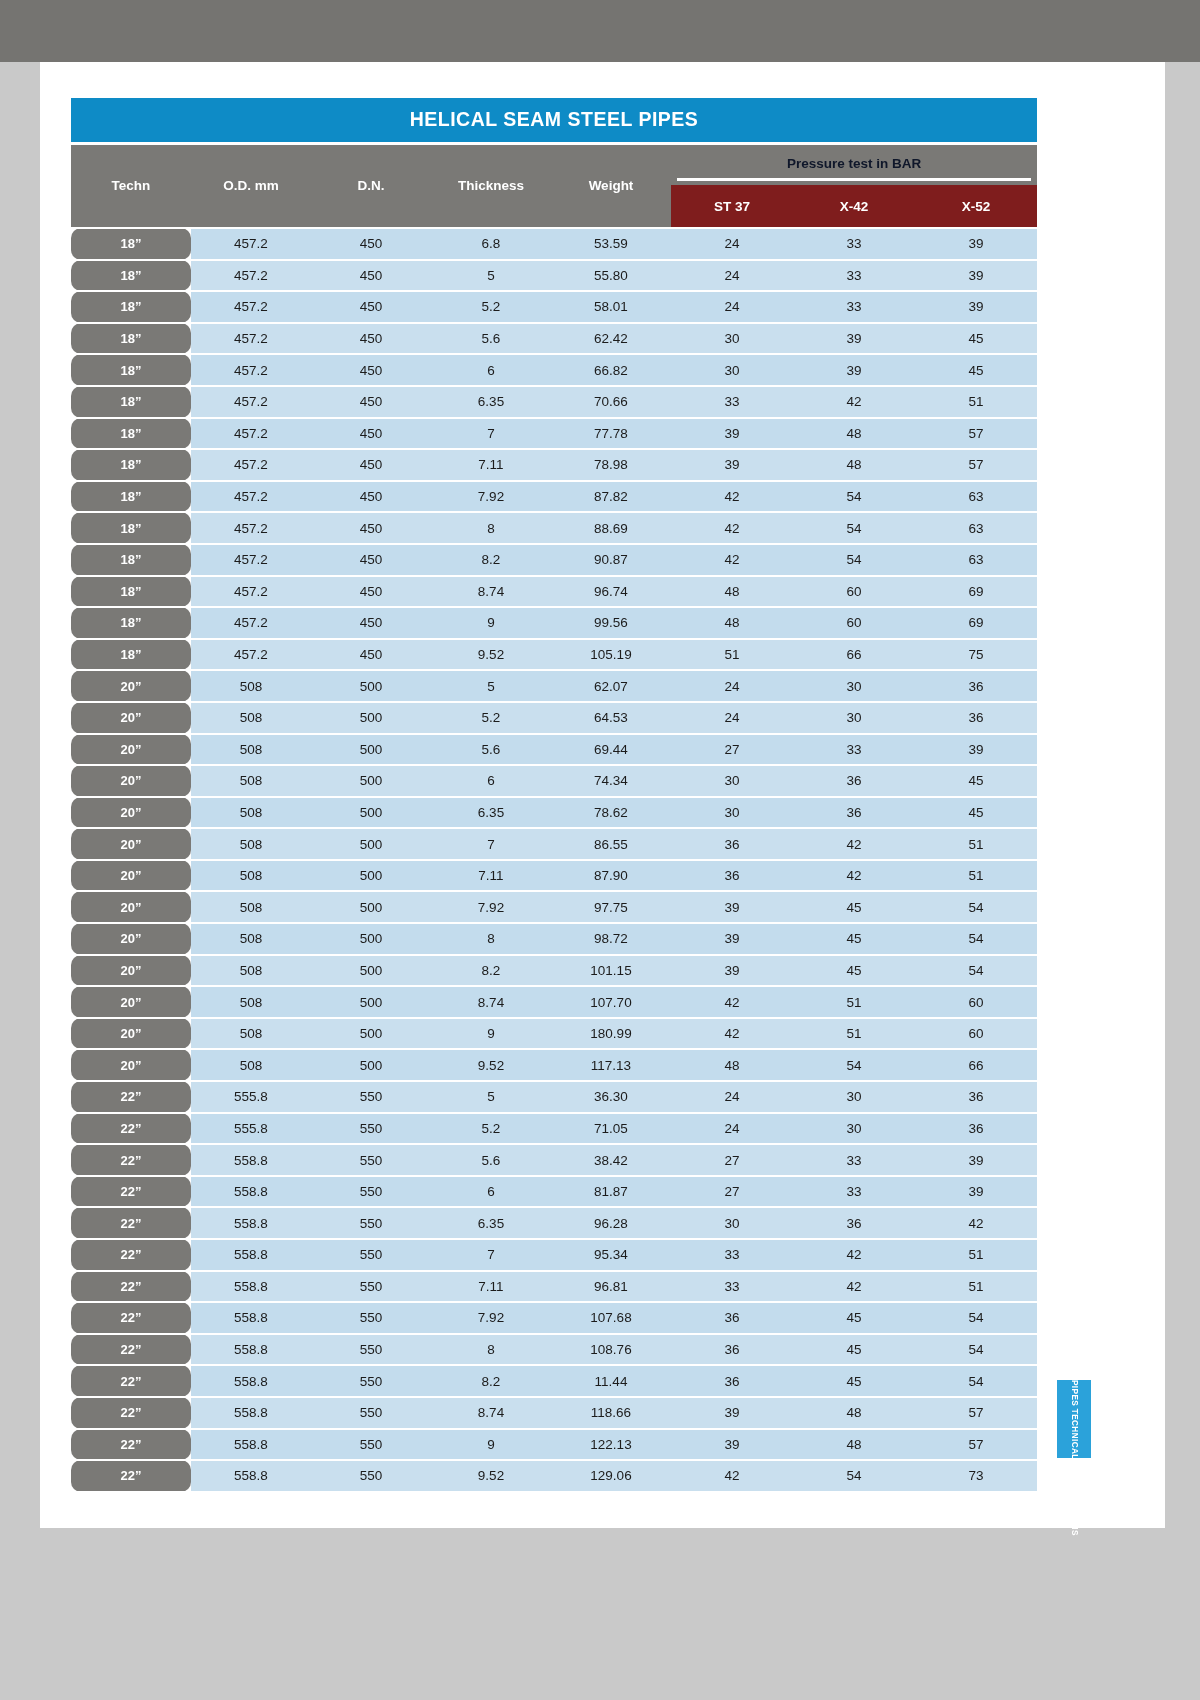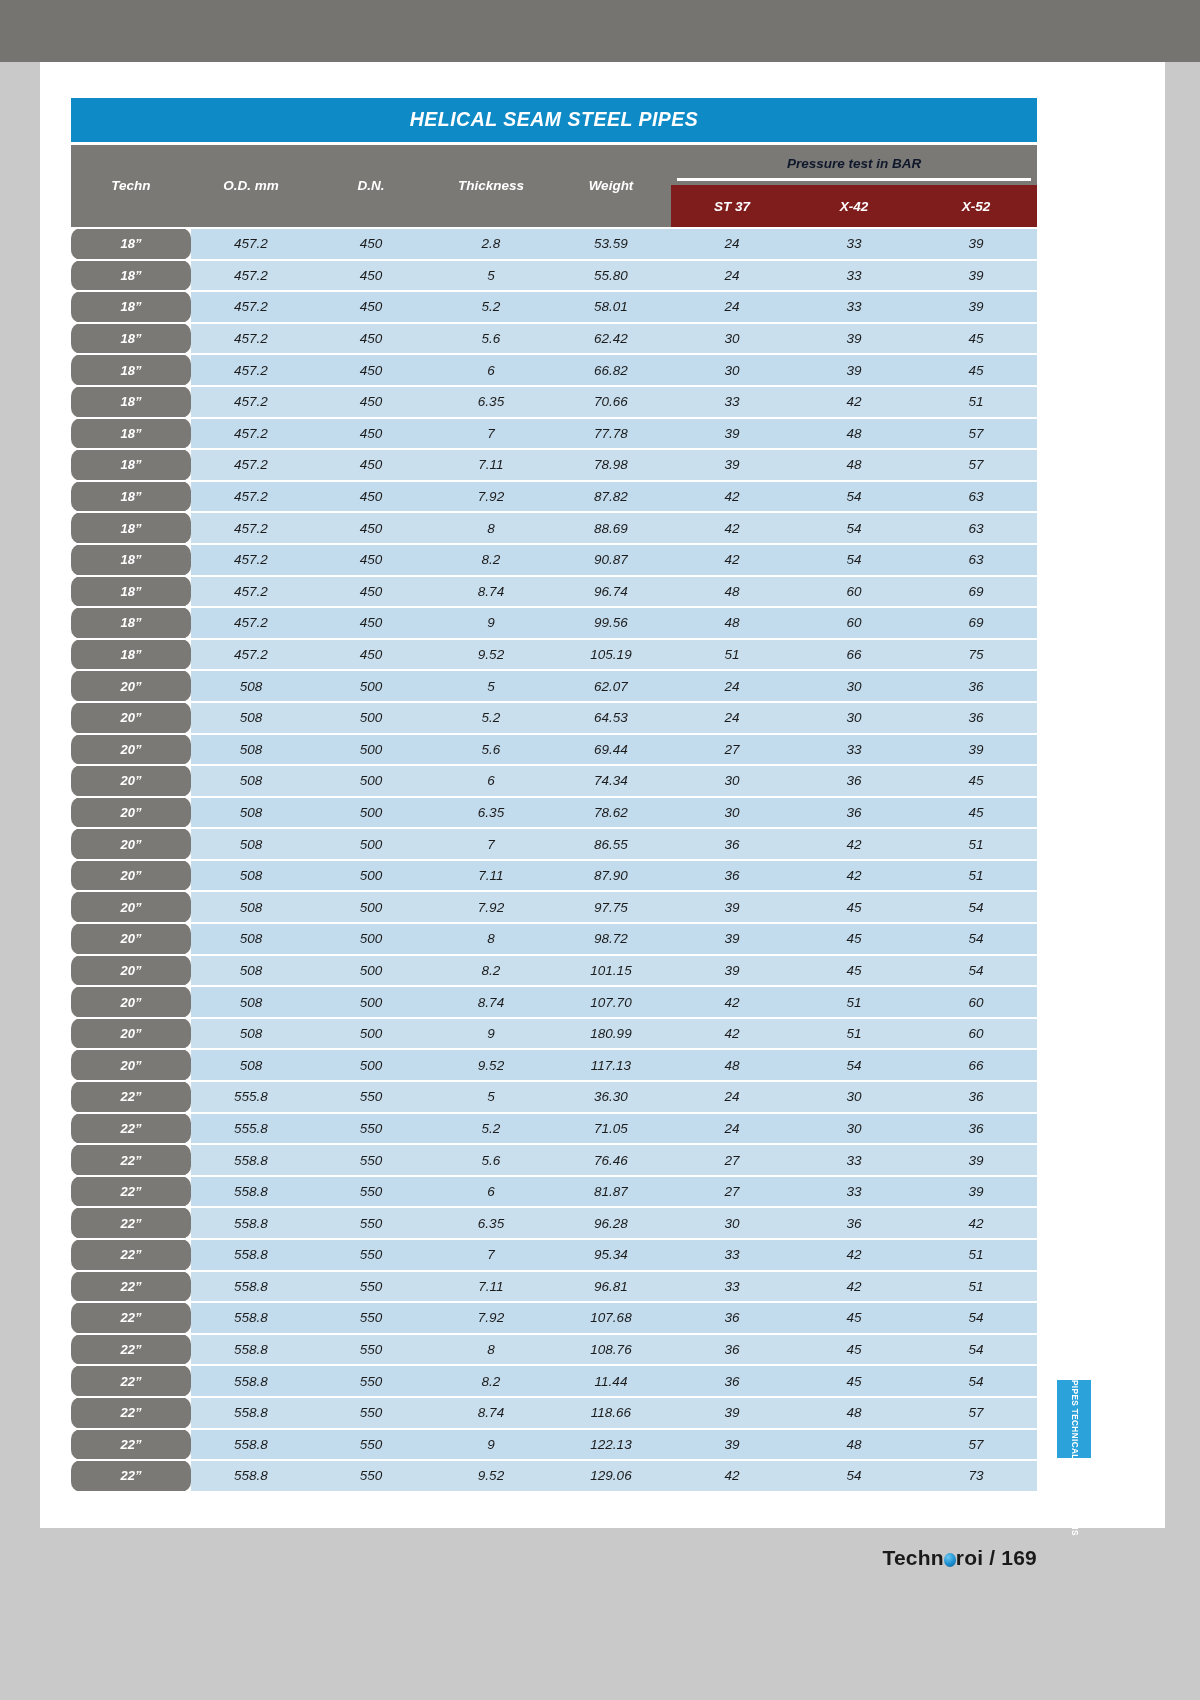--- a/index.html
+++ b/index.html
@@ -41,21 +41,20 @@
   
   .tbl-wrap {
     position: absolute;
     top: 36px; left: 31px;
     width: 966px;
   }
   table.data {
     border-collapse: collapse;
     width: 966px;
     table-layout: fixed;
-    font-style: italic;
   }
   .title-bar {
     background: #0e8bc6;
     color: #ffffff;
     font-size: 19.5px;
     font-weight: bold;
     letter-spacing: 0.5px;
     text-align: center;
     height: 45px;
     vertical-align: middle;
@@ -207,21 +206,21 @@
             <th class="hdr-sub">X-42</th>
             <th class="hdr-sub">X-52</th>
           </tr>
         </thead>
 
         <tbody id="tbody">
             <tr class="drow">
               <td class="c-inch">18”</td>
               <td class="c-val">457.2</td>
               <td class="c-val">450</td>
-              <td class="c-val">2.8</td>
+              <td class="c-val">6.8</td>
               <td class="c-val">53.59</td>
               <td class="c-val">24</td>
               <td class="c-val">33</td>
               <td class="c-val">39</td>
             </tr>
             <tr class="drow alt">
               <td class="c-inch">18”</td>
               <td class="c-val">457.2</td>
               <td class="c-val">450</td>
               <td class="c-val">5</td>
@@ -498,21 +497,21 @@
               <td class="c-val">71.05</td>
               <td class="c-val">24</td>
               <td class="c-val">30</td>
               <td class="c-val">36</td>
             </tr>
             <tr class="drow alt">
               <td class="c-inch">22”</td>
               <td class="c-val">558.8</td>
               <td class="c-val">550</td>
               <td class="c-val">5.6</td>
-              <td class="c-val">76.46</td>
+              <td class="c-val">38.42</td>
               <td class="c-val">27</td>
               <td class="c-val">33</td>
               <td class="c-val">39</td>
             </tr>
             <tr class="drow">
               <td class="c-inch">22”</td>
               <td class="c-val">558.8</td>
               <td class="c-val">550</td>
               <td class="c-val">6</td>
               <td class="c-val">81.87</td>
@@ -607,25 +606,20 @@
               <td class="c-val">9.52</td>
               <td class="c-val">129.06</td>
               <td class="c-val">42</td>
               <td class="c-val">54</td>
               <td class="c-val">73</td>
             </tr>
           </tbody>
       </table>
     </div>
 
-    <div class="footer">
-      <span>Techn</span><span class="dot"></span><span>roi</span>
-      <span>/</span>
-      <span>169</span>
-    </div>
 
   </div>
 
   <div class="side-tab">
     <span>PIPES TECHNICAL SPECIFICATIONS</span>
   </div>
 
 </div>
 
 </body></html>

